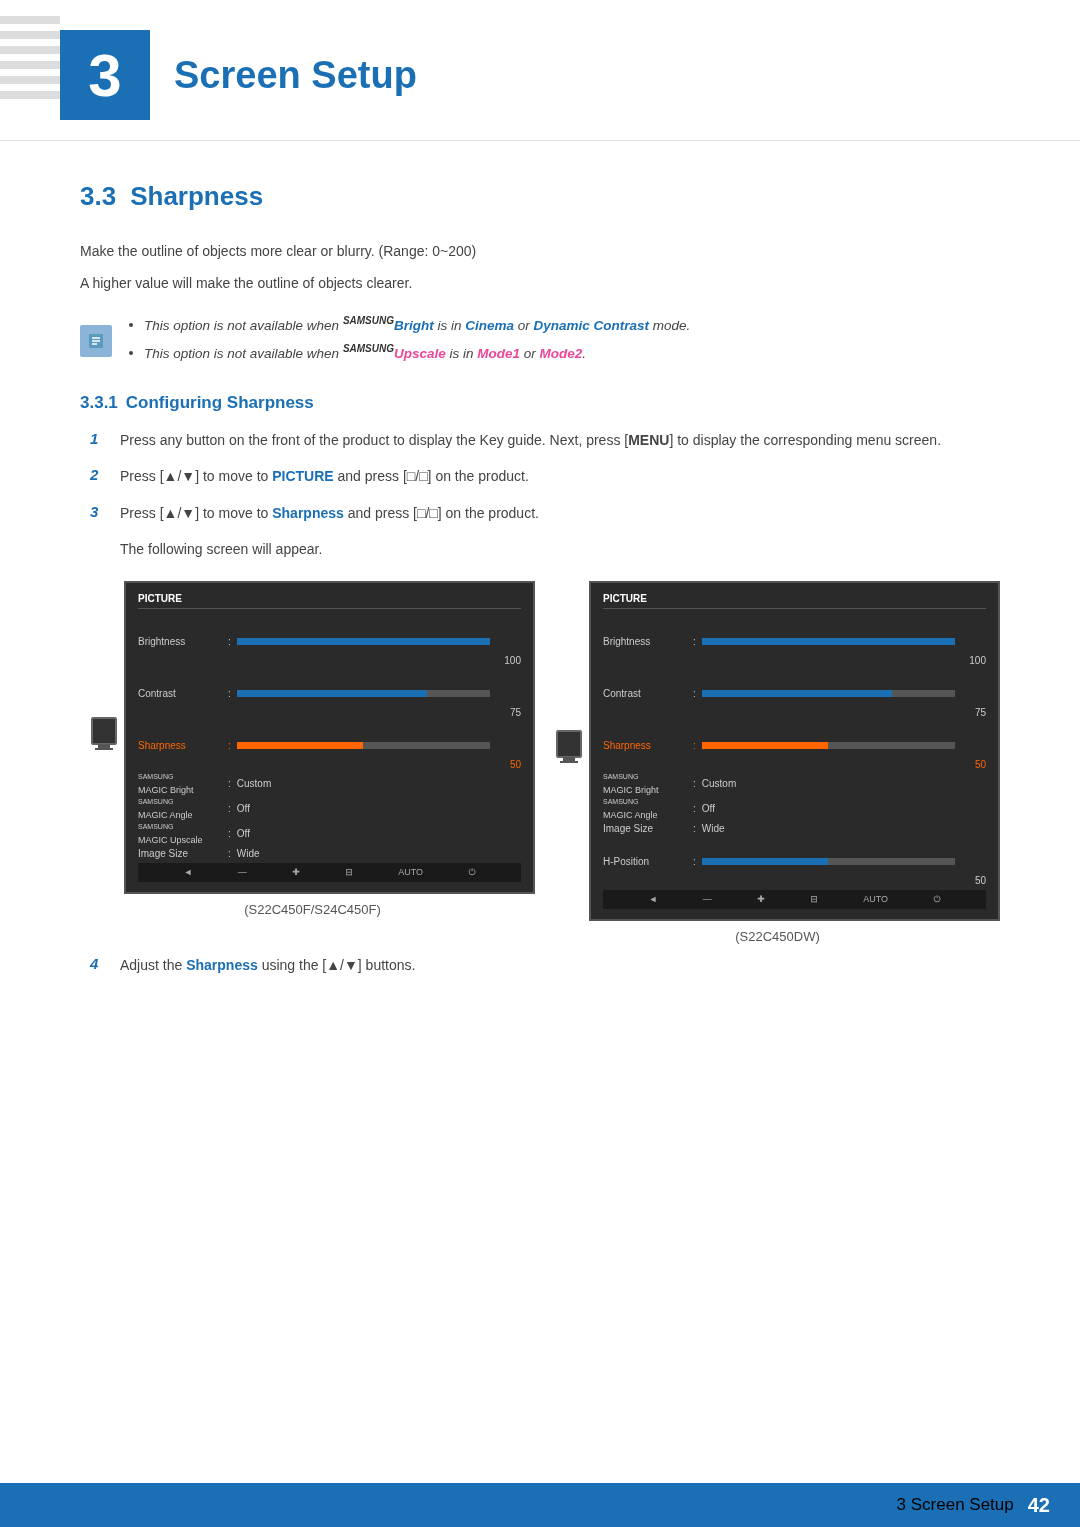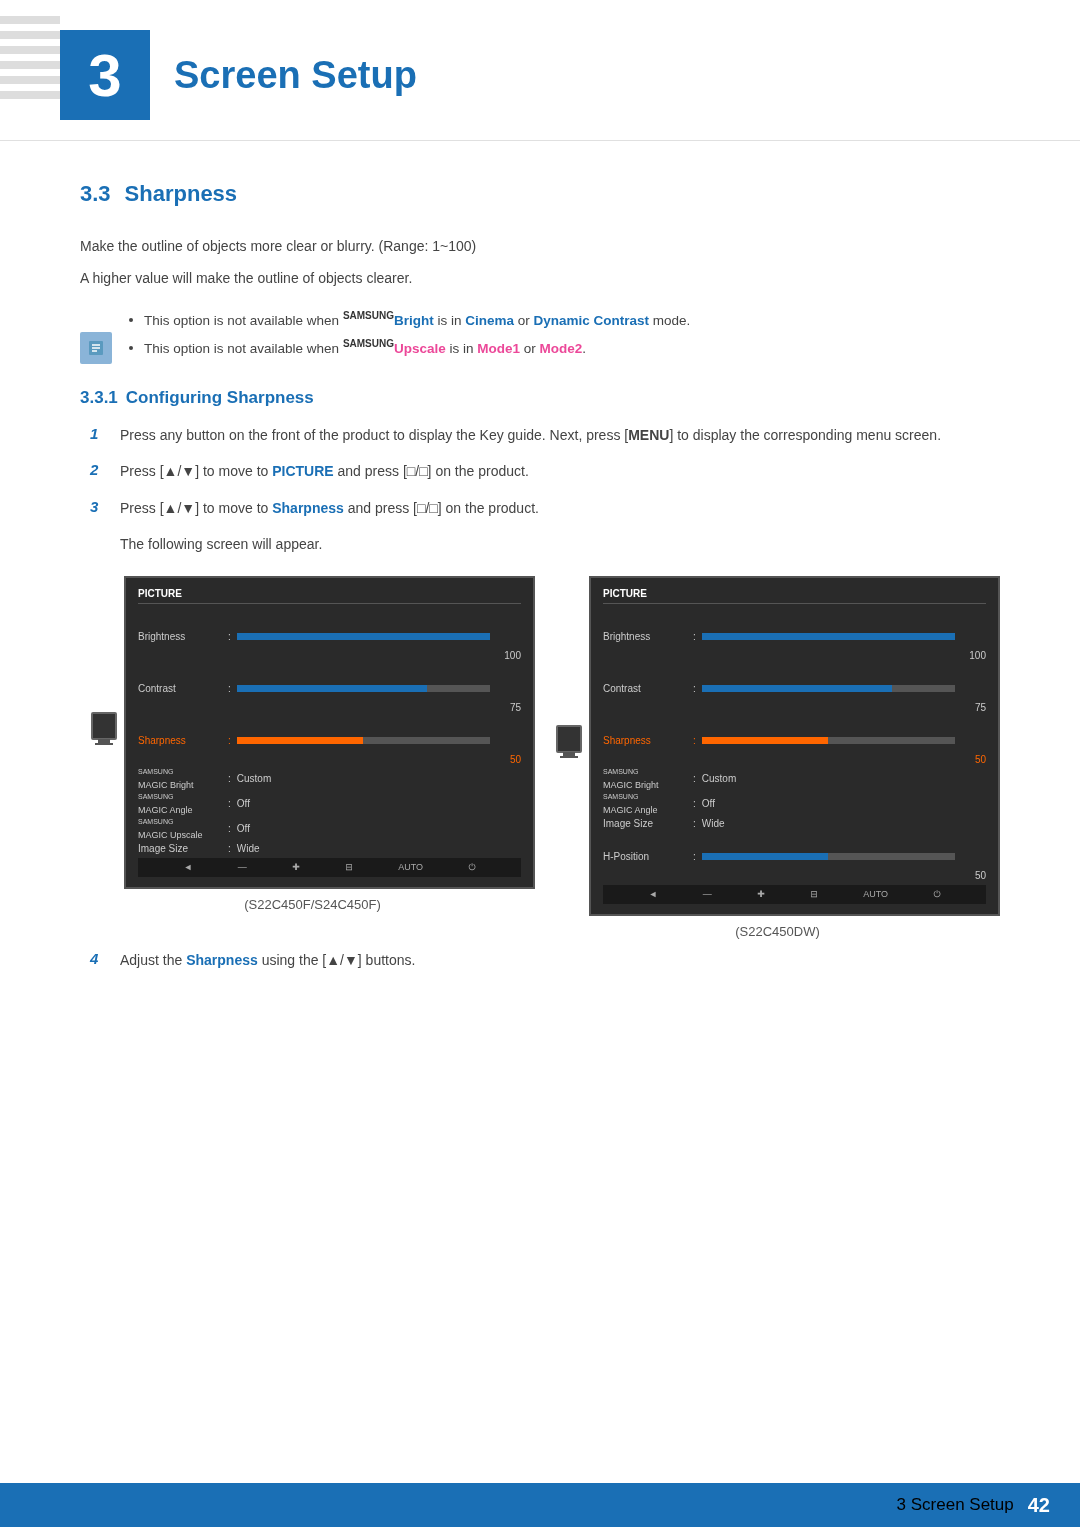--- a/index.html
+++ b/index.html
@@ -39,41 +39,42 @@
       font-weight: bold;
       color: #1a6fb5;
     }
 
     
     .content {
       padding: 30px 80px 80px 80px;
     }
 
     .section-title {
-      font-size: 22px;
+      font-size: 26px;
       font-weight: bold;
       color: #1a6fb5;
       margin-bottom: 28px;
     }
     .section-number {
       margin-right: 14px;
     }
 
     .description-text {
       font-size: 14px;
       color: #444;
       margin-bottom: 10px;
       line-height: 1.6;
     }
 
     
     .note-box {
       display: flex;
-      align-items: flex-end;
+      align-items: center;
       margin: 18px 0 24px 0;
+      font-style: italic;
     }
     .note-icon {
       width: 32px;
       height: 32px;
       background: #8ab4d8;
       display: flex;
       align-items: center;
       justify-content: center;
       margin-right: 14px;
       flex-shrink: 0;
@@ -306,21 +307,21 @@
   </div>
   <div class="chapter-title">Screen Setup</div>
 </div>
 
 <div class="content">
 
   <div class="section-title">
     <span class="section-number">3.3</span><span>Sharpness</span>
   </div>
 
-  <p class="description-text">Make the outline of objects more clear or blurry. (Range: 1~100)</p>
+  <p class="description-text">Make the outline of objects more clear or blurry. (Range: 0~200)</p>
   <p class="description-text">A higher value will make the outline of objects clearer.</p>
 
   <div class="note-box">
     <div class="note-icon">
       <svg viewBox="0 0 20 20" fill="none">
         <rect x="3" y="3" width="14" height="14" rx="1" fill="#5a9abf"></rect>
         <line x1="6" y1="7" x2="14" y2="7" stroke="white" stroke-width="1.5"></line>
         <line x1="6" y1="10" x2="14" y2="10" stroke="white" stroke-width="1.5"></line>
         <line x1="6" y1="13" x2="11" y2="13" stroke="white" stroke-width="1.5"></line>
       </svg>

